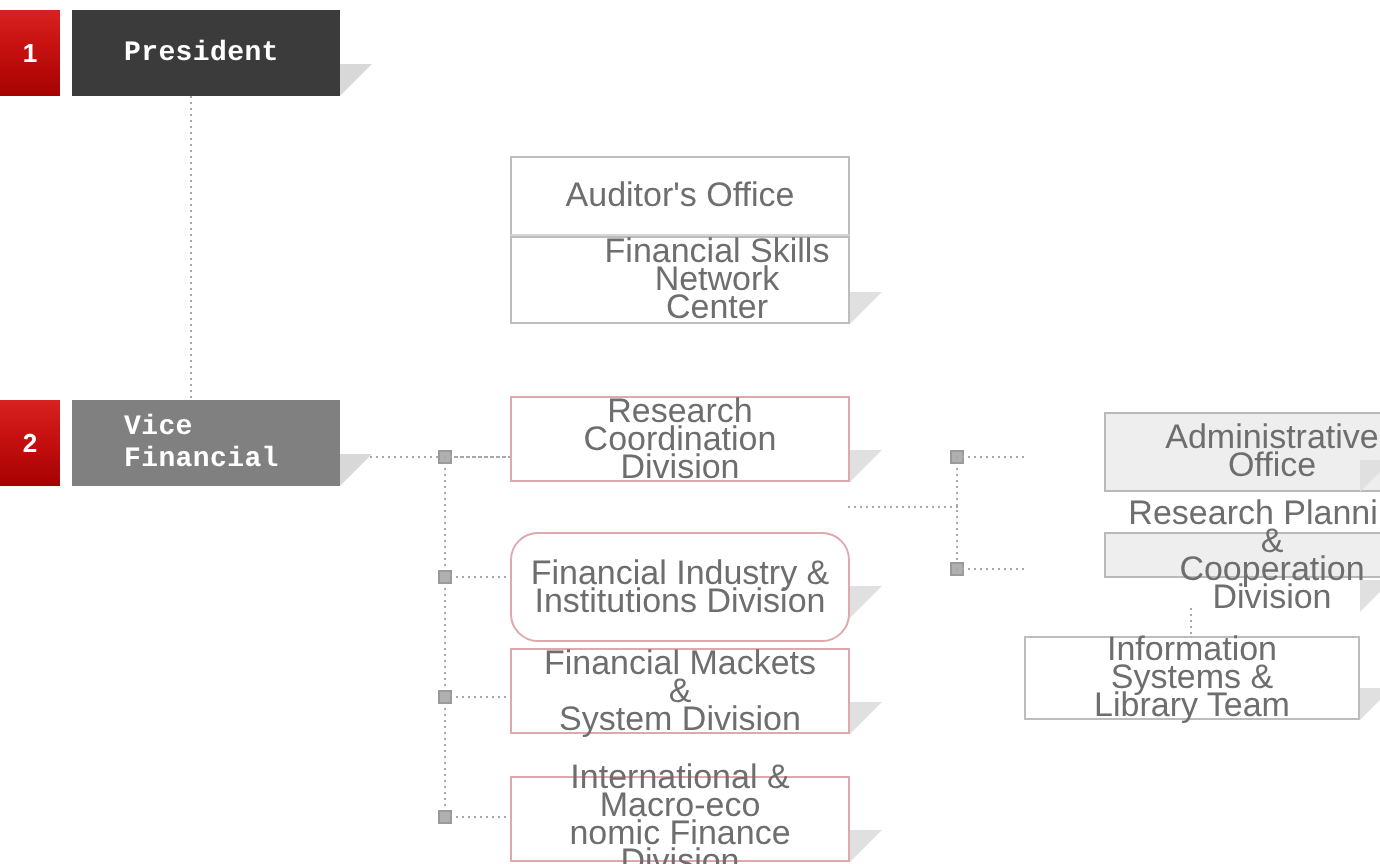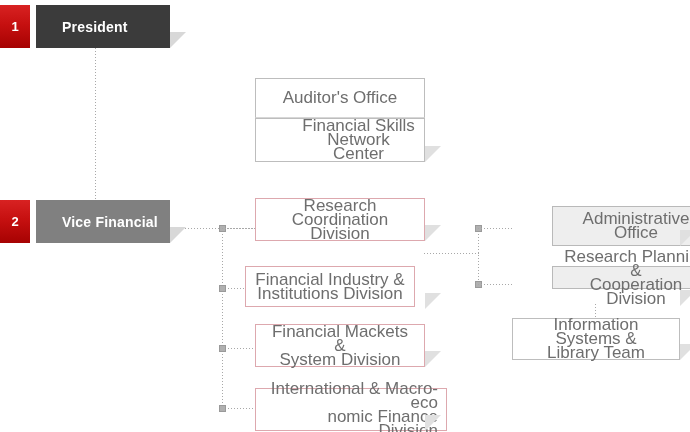--- a/index.html
+++ b/index.html
@@ -50,21 +50,21 @@
   
   .solidbox{
     position:absolute;
     box-sizing:border-box;
     color:#ffffff;
     font-weight:bold;
     font-size:14px;
     display:flex;align-items:center;
     letter-spacing:.2px;
   }
-  .solidbox .lbl{padding-left:26px;}
+  .solidbox .lbl{padding-left:26px;font-family:Liberation Mono, monospace;}
   .pres{background:#3b3b3b;}
   .vice{background:#808080;}
 
   
   .card{
     position:absolute;
     box-sizing:border-box;
     background:#ffffff;
     border:1px solid #cfcfcf;
     color:#6e6e6e;
@@ -150,33 +150,33 @@
 Network Center</span>
   </div>
   <div class="fold" style="left:425px;top:146px;"></div>
 
   <div class="card red" style="left:255px;top:198px;width:170px;height:43px;">
     <span class="lbl">Research Coordination
 Division</span>
   </div>
   <div class="fold" style="left:425px;top:225px;"></div>
 
-  <div class="card red" style="left:245px;top:266px;width:170px;height:41px;">
+  <div class="card red" style="left:255px;top:266px;width:170px;height:55px;border-radius:14px;">
     <span class="lbl">Financial Industry &amp;
 Institutions Division</span>
   </div>
   <div class="fold" style="left:425px;top:293px;"></div>
 
   <div class="card red" style="left:255px;top:324px;width:170px;height:43px;">
     <span class="lbl">Financial Mackets &amp;
 System Division</span>
   </div>
   <div class="fold" style="left:425px;top:351px;"></div>
 
-  <div class="card red" style="left:255px;top:388px;width:192px;height:43px;text-align:right;">
+  <div class="card red" style="left:255px;top:388px;width:170px;height:43px;">
     <span class="lbl">International &amp; Macro-eco
 nomic Finance Division</span>
   </div>
   <div class="fold" style="left:425px;top:415px;"></div>
 
   <div class="card grayfill" style="left:512px;top:206px;width:168px;height:40px;">
     <span class="lbl">Administrative Office</span>
   </div>
   <div class="fold" style="left:680px;top:230px;"></div>
 

